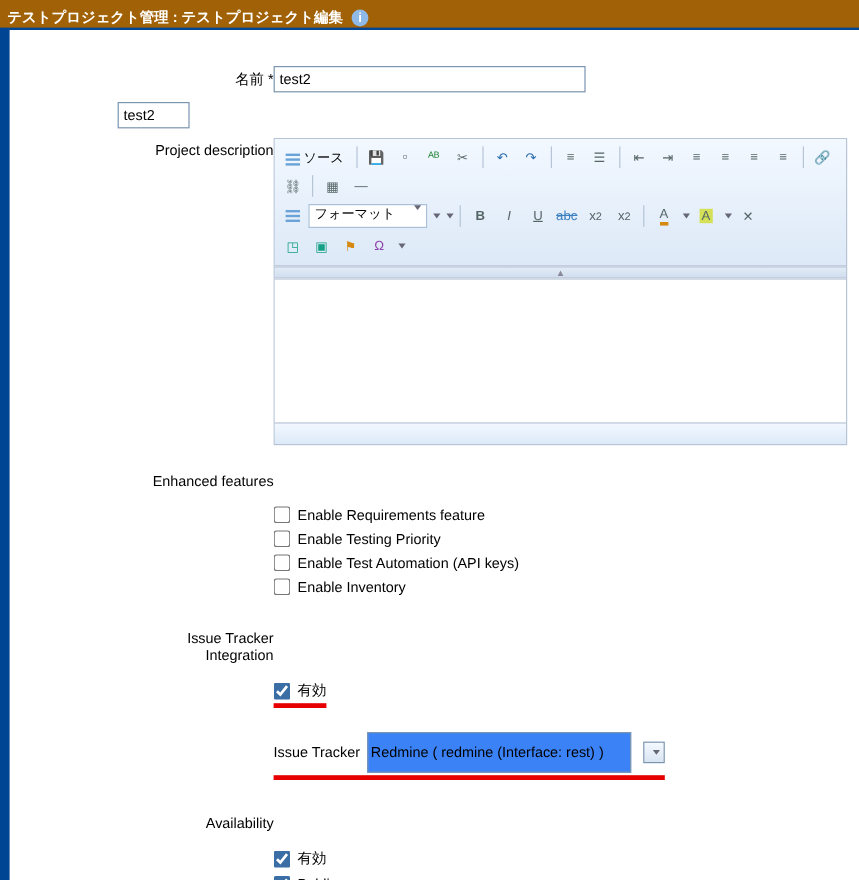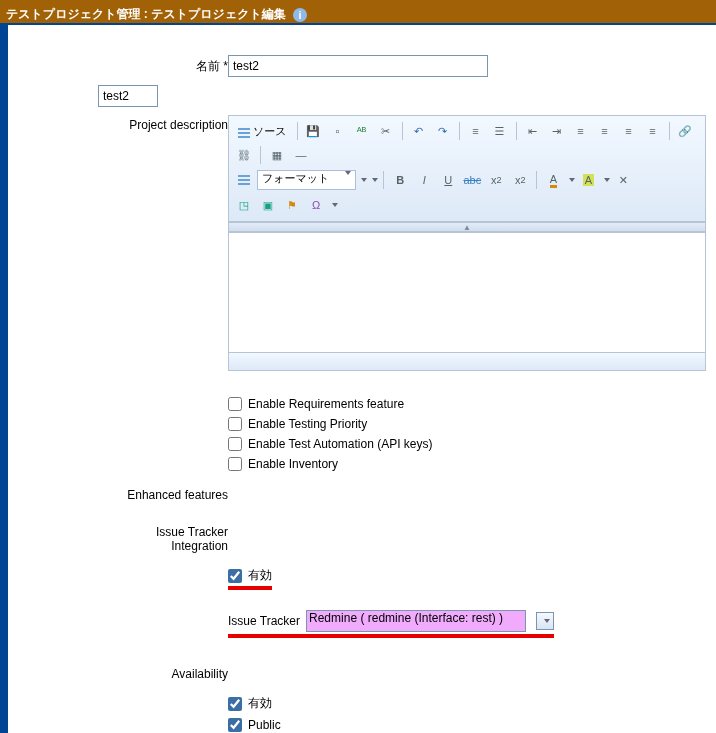--- a/index.html
+++ b/index.html
@@ -156,26 +156,26 @@
     width:14px;height:14px;
     accent-color:#3b6ea5;
   }
   .underline-red {
     border-bottom: 4px solid #e60000;
     padding-bottom:2px;
     display:inline-block;
   }
   .select-like {
     border:1px solid #7a95b0;
-    background:#f0abfc;
-    height:22px;
+    background:#3b82f6;
+    height:34px;
     font-size:12px;
     padding:0 2px;
     display:inline-flex;
-    align-items:flex-start;
+    align-items:center;
     min-width:220px;
   }
   .select-arrow-box {
     width:18px;height:18px;
     border:1px solid #7a95b0;
     background:linear-gradient(#f5f9ff,#d8e4f2);
     display:inline-flex;
     align-items:center;
     justify-content:center;
     margin-left:4px;
@@ -313,43 +313,43 @@
           </div>
           <div class="collapse-bar">▲</div>
           <div class="editor-area"></div>
           <div class="editor-path"></div>
         </div>
       </div>
     </div>
 
     <div class="section-block">
       <div class="form-row">
+        <div class="form-label" style="width:130px">Enhanced features</div>
+        <div class="form-control"></div>
+      </div>
+      <div class="form-row">
         <div class="form-label"></div>
         <div class="form-control">
           <div class="checkbox-row">
             <input type="checkbox" style="">
             <span>Enable Requirements feature</span>
           </div>
           <div class="checkbox-row">
             <input type="checkbox" style="">
             <span>Enable Testing Priority</span>
           </div>
           <div class="checkbox-row">
             <input type="checkbox" style="">
             <span>Enable Test Automation (API keys)</span>
           </div>
           <div class="checkbox-row">
             <input type="checkbox" style="">
             <span>Enable Inventory</span>
           </div>
         </div>
-      </div>
-      <div class="form-row">
-        <div class="form-label" style="width:130px">Enhanced features</div>
-        <div class="form-control"></div>
       </div>
     </div>
 
     <div class="section-block">
       <div class="form-row">
         <div class="form-label">Issue Tracker Integration</div>
         <div class="form-control"></div>
       </div>
       <div class="form-row">
         <div class="form-label"></div>

